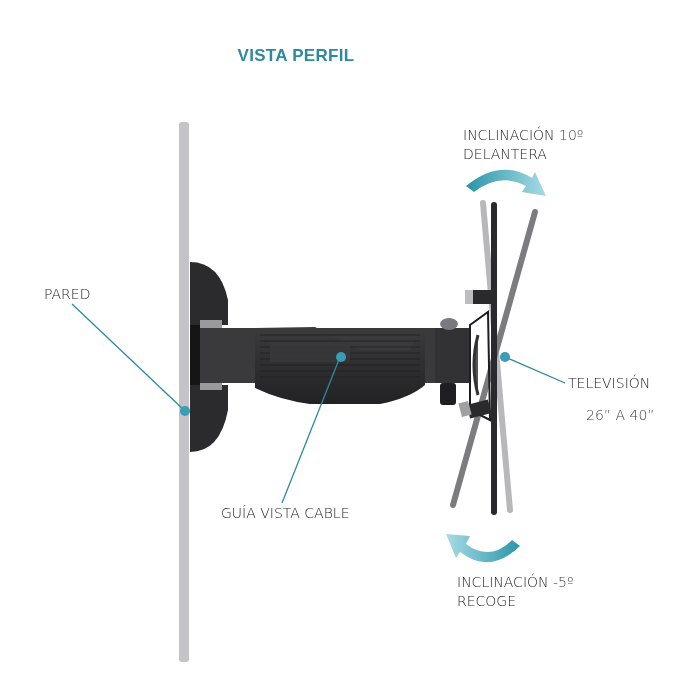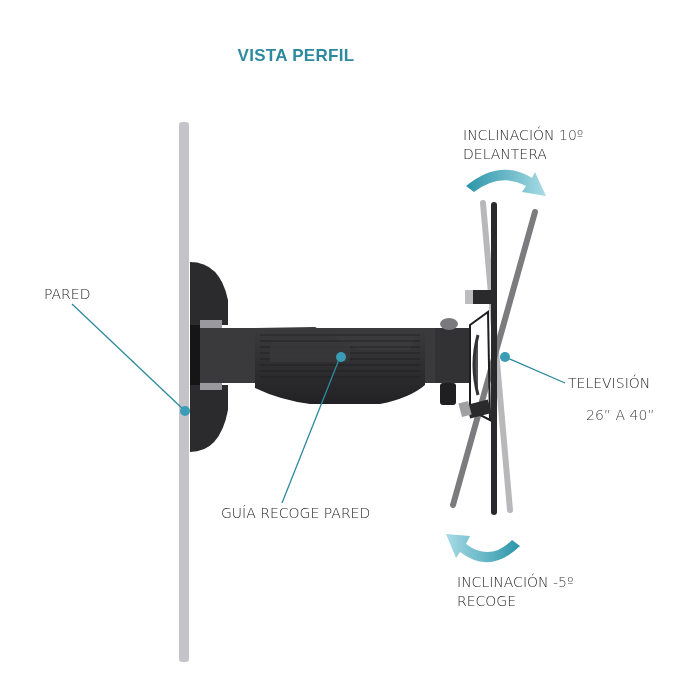--- a/index.html
+++ b/index.html
@@ -86,21 +86,21 @@
 
   <line x1="340" y1="357" x2="282" y2="503" stroke="#2d8a9e" stroke-width="1.3"></line>
   <circle cx="341" cy="357" r="5" fill="#3a9cb5"></circle>
 
   <line x1="505" y1="357" x2="565" y2="383" stroke="#2d8a9e" stroke-width="1.3"></line>
   <circle cx="505" cy="357" r="5" fill="#3a9cb5"></circle>
 </svg>
 
 <div class="label" style="left:44px; top:285px;text-align:right;">PARED</div>
 
-<div class="label" style="left:221px; top:504px;">GUÍA RECOGE PARED</div>
+<div class="label" style="left:221px; top:504px;">GUÍA VISTA CABLE</div>
 
 <div class="label" style="left:568px; top:374px;">TELEVISIÓN</div>
 <div class="label accent" style="left:586px; top:394px;margin-top:12px;">26” A 40”</div>
 
 <div class="label" style="left:463px; top:126px;">
   <span>INCLINACIÓN</span>
   <span class="accent">10º</span><br>
   <span>DELANTERA</span>
 </div>
 

